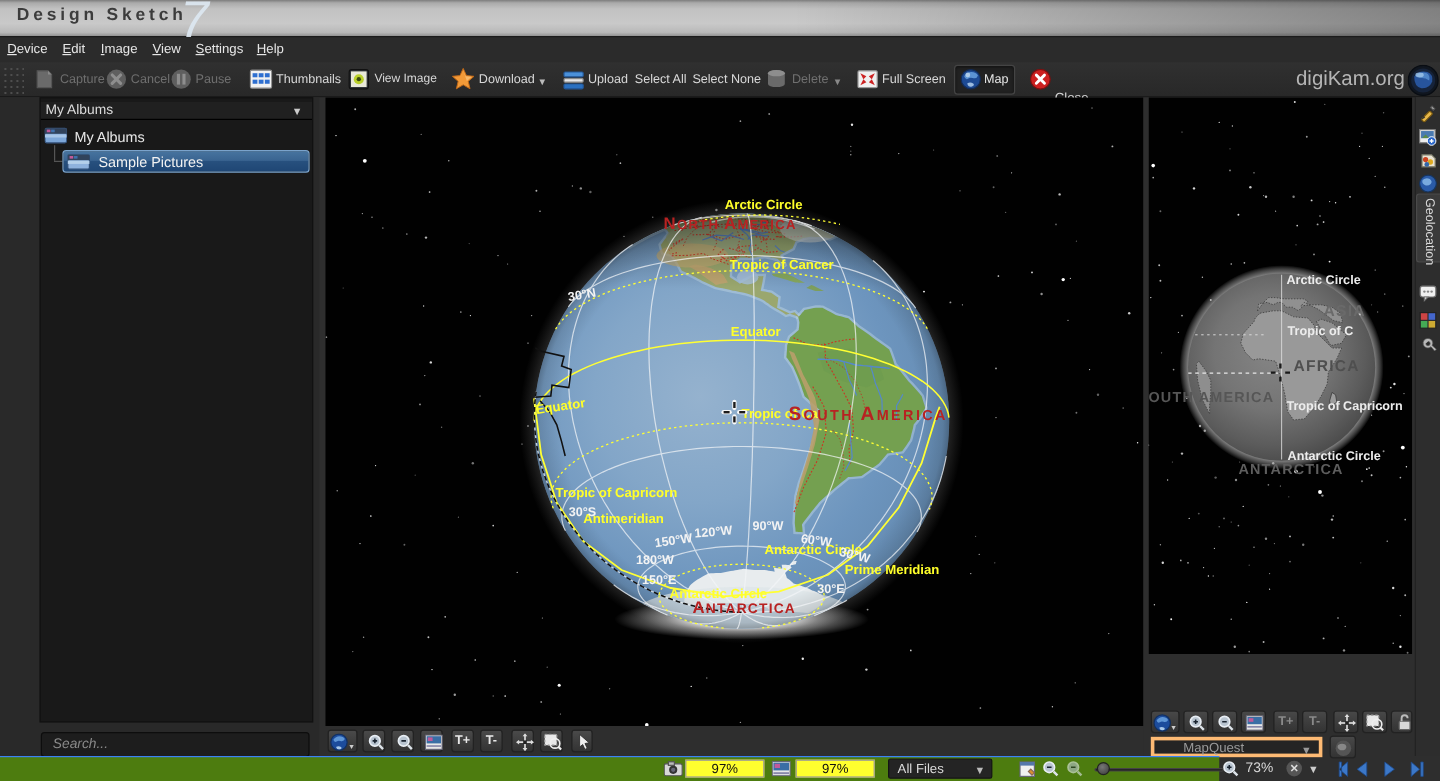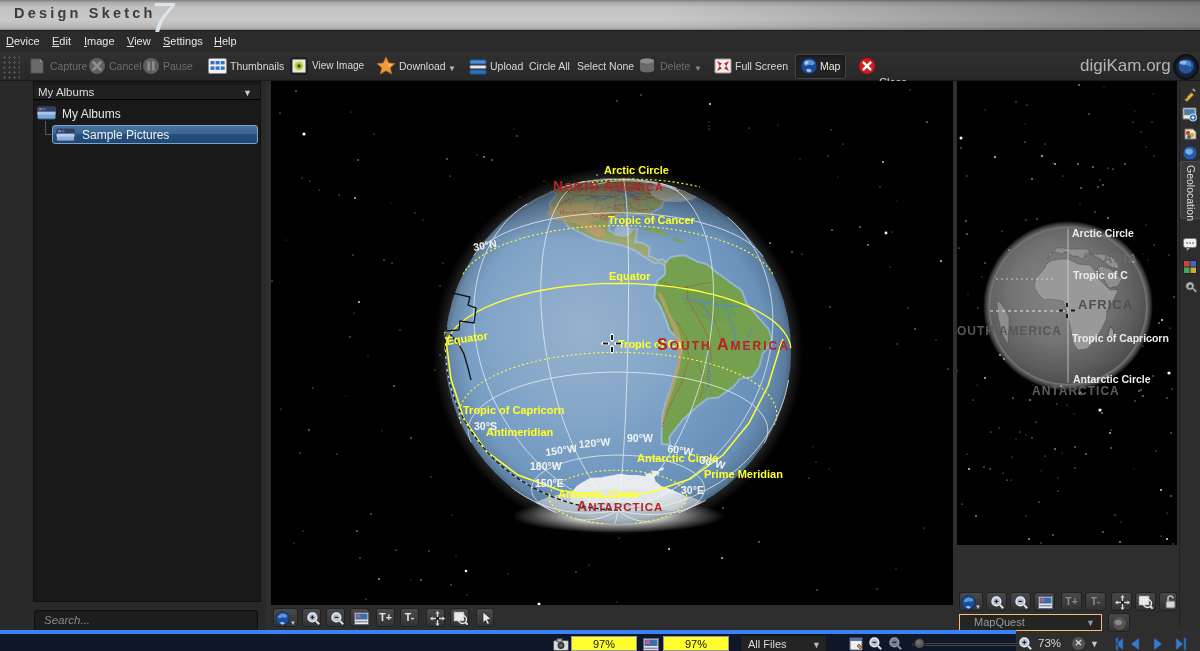--- a/index.html
+++ b/index.html
@@ -64,21 +64,21 @@
           <path d="M10,2.5 L12,7.5 L17,8 L13,11.5 Z" fill="#f8c078" opacity="0.8"></path>
         </svg></div>
       <div class="abs" style="left:399px;top:8px;color:#d8d8d8;font-size:10.5px">Download</div>
 <div class="abs" style="left:448px;top:12px;color:#bbb;font-size:8px">▼</div>
 <div class="abs" style="left:469px;top:7px"><svg width="18" height="16" viewBox="0 0 18 16" style="">
           <rect x="1" y="1" width="16" height="4" rx="1" fill="#4a90d9" stroke="#23589a"></rect>
           <rect x="1" y="6.5" width="16" height="3" rx="1" fill="#e8e8e8" stroke="#888"></rect>
           <rect x="1" y="11" width="16" height="4" rx="1" fill="#2a70c0" stroke="#23589a"></rect>
         </svg></div>
       <div class="abs" style="left:490px;top:8px;color:#d8d8d8;font-size:10.5px">Upload</div>
-<div class="abs" style="left:529px;top:8px;color:#d8d8d8;font-size:10.5px">Circle All</div>
+<div class="abs" style="left:529px;top:8px;color:#d8d8d8;font-size:10.5px">Select All</div>
 <div class="abs" style="left:577px;top:8px;color:#d8d8d8;font-size:10.5px">Select None</div>
 <div class="abs" style="left:638px;top:5px"><svg width="18" height="18" viewBox="0 0 18 18" style="">
           <ellipse cx="9" cy="4" rx="7" ry="2.6" fill="#7a7a7a"></ellipse>
           <path d="M2,4 v9 a7,2.6 0 0 0 14 0 v-9" fill="#6a6a6a"></path>
           <ellipse cx="9" cy="4" rx="7" ry="2.6" fill="#8e8e8e"></ellipse>
         </svg></div>
       <div class="abs" style="left:660px;top:8px;color:#6f6f6f;font-size:10.5px">Delete</div>
 <div class="abs" style="left:694px;top:12px;color:#888;font-size:8px">▼</div>
 <div class="abs" style="left:714px;top:6px"><svg width="18" height="16" viewBox="0 0 18 16" style="">
           <rect x="1" y="1" width="16" height="14" rx="1" fill="#f0f0f0" stroke="#999"></rect>
@@ -801,21 +801,21 @@
           <line x1="12.4" y1="11.4" x2="14.6" y2="13.6" stroke="#eee" stroke-width="1.8"></line>
         </svg>
       </div>
       <div class="abs" style="left:200px;top:0;width:18px;height:19px;background:linear-gradient(180deg,#484848,#333);border:1px solid #222;border-radius:3px;">
         <svg width="13" height="15" viewBox="0 0 13 15" style="position:absolute;left:4px;top:1px">
           <rect x="2" y="7" width="9" height="7" rx="1" fill="#d8d8d8" stroke="#666"></rect>
           <path d="M4,7 v-2.5 a2.5,2.5 0 0 1 5,0" fill="none" stroke="#bbb" stroke-width="1.6"></path>
         </svg>
       </div>
 </div>
-<div class="abs" style="left:959px;top:614px;width:143px;height:17px;background:#242424;border:1px solid #fdba74;color:#9a9a9a;font-size:11px;line-height:15px;padding-left:14px;">MapQuest<span style="position:absolute;right:6px;top:1px;color:#999;font-size:9px;">▼</span></div>
+<div class="abs" style="left:959px;top:614px;width:143px;height:17px;background:#242424;border:3px solid #fdba74;color:#9a9a9a;font-size:11px;line-height:15px;padding-left:24px;">MapQuest<span style="position:absolute;right:6px;top:1px;color:#999;font-size:9px;">▼</span></div>
 <div class="abs" style="left:1108px;top:613px;width:22px;height:19px;background:linear-gradient(180deg,#484848,#333);border:1px solid #222;border-radius:3px;">
       <svg width="15" height="15" viewBox="0 0 15 15" style="position:absolute;left:3px;top:2px">
         <circle cx="7.5" cy="7.5" r="6.5" fill="#555"></circle>
         <path d="M3,5 q3,-2 6,-0.5 q2,2 0,4 q-3,1.5 -5,0 q-2,-1.5 -1,-3.5" fill="#888"></path>
       </svg>
     </div>
 <div class="abs" style="left:1179px;top:81px;width:21px;height:549px;background:#2d2d2d;border-left:1px solid #222;">
 <div class="abs" style="left:2px;top:5px"><svg width="16" height="16" viewBox="0 0 16 16" style="">
           <rect x="2" y="9.5" width="10" height="3.4" rx="1" transform="rotate(-45 7 11)" fill="#e8b84a" stroke="#7a5a10"></rect>
           <path d="M2.5,13.5 l1.6,-3 1.6,1.6 z" fill="#333"></path>
@@ -853,21 +853,21 @@
           <rect x="1.5" y="1.5" width="6" height="6" fill="#cc4444"></rect>
           <rect x="8.5" y="1.5" width="6" height="6" fill="#4466cc"></rect>
           <rect x="1.5" y="8.5" width="6" height="6" fill="#44aa55"></rect>
           <rect x="8.5" y="8.5" width="6" height="6" fill="#ccaa33"></rect>
           <rect x="1.5" y="1.5" width="13" height="13" fill="none" stroke="#222"></rect>
         </svg></div>
 <div class="abs" style="left:2px;top:199px"><svg width="16" height="16" viewBox="0 0 16 16" style="">
           <path d="M8,2 a4,4 0 1 0 2.5,7 l3,3.5 1.5,-1.5 -3.5,-3 a4,4 0 0 0 -3.5,-6 z M8,4.5 a1.8,1.8 0 1 1 -1.8,1.8" fill="#b8b8b8" stroke="#555" stroke-width="0.6"></path>
         </svg></div>
 </div>
-    <div class="abs" style="left:0;top:630px;width:1016px;height:21px;background:#0f172a;border-top:4px solid #3b82f6;">
+    <div class="abs" style="left:0;top:630px;width:1016px;height:21px;background:#4d7c0f;border-top:1px solid #3b82f6;">
 <div class="abs" style="left:553px;top:3px"><svg width="16" height="13" viewBox="0 0 16 13" style="">
           <rect x="0.5" y="2.5" width="15" height="10" rx="1.5" fill="#d8d8d8" stroke="#555"></rect>
           <rect x="4" y="0.8" width="5" height="3" fill="#bbb" stroke="#555"></rect>
           <circle cx="8" cy="7.5" r="3.4" fill="#333"></circle>
           <circle cx="8" cy="7.5" r="1.8" fill="#667"></circle>
         </svg></div>
 <div class="abs" style="left:571px;top:2px;width:66px;height:15px;background:#ffff2e;border:1px solid #999;color:#111;font-size:11px;text-align:center;line-height:14px;">97%</div>
 <div class="abs" style="left:643px;top:3px"><svg width="16" height="13" viewBox="0 0 16 13" style="">
           <rect x="0.5" y="0.5" width="15" height="12" fill="#e8e8e8" stroke="#667"></rect>
           <rect x="1.5" y="1.5" width="13" height="6.5" fill="#3a6ea5"></rect>

